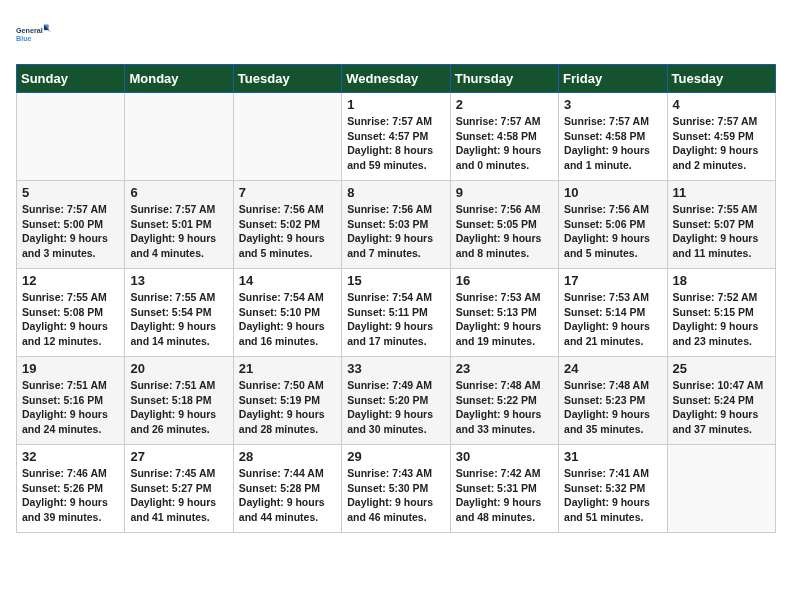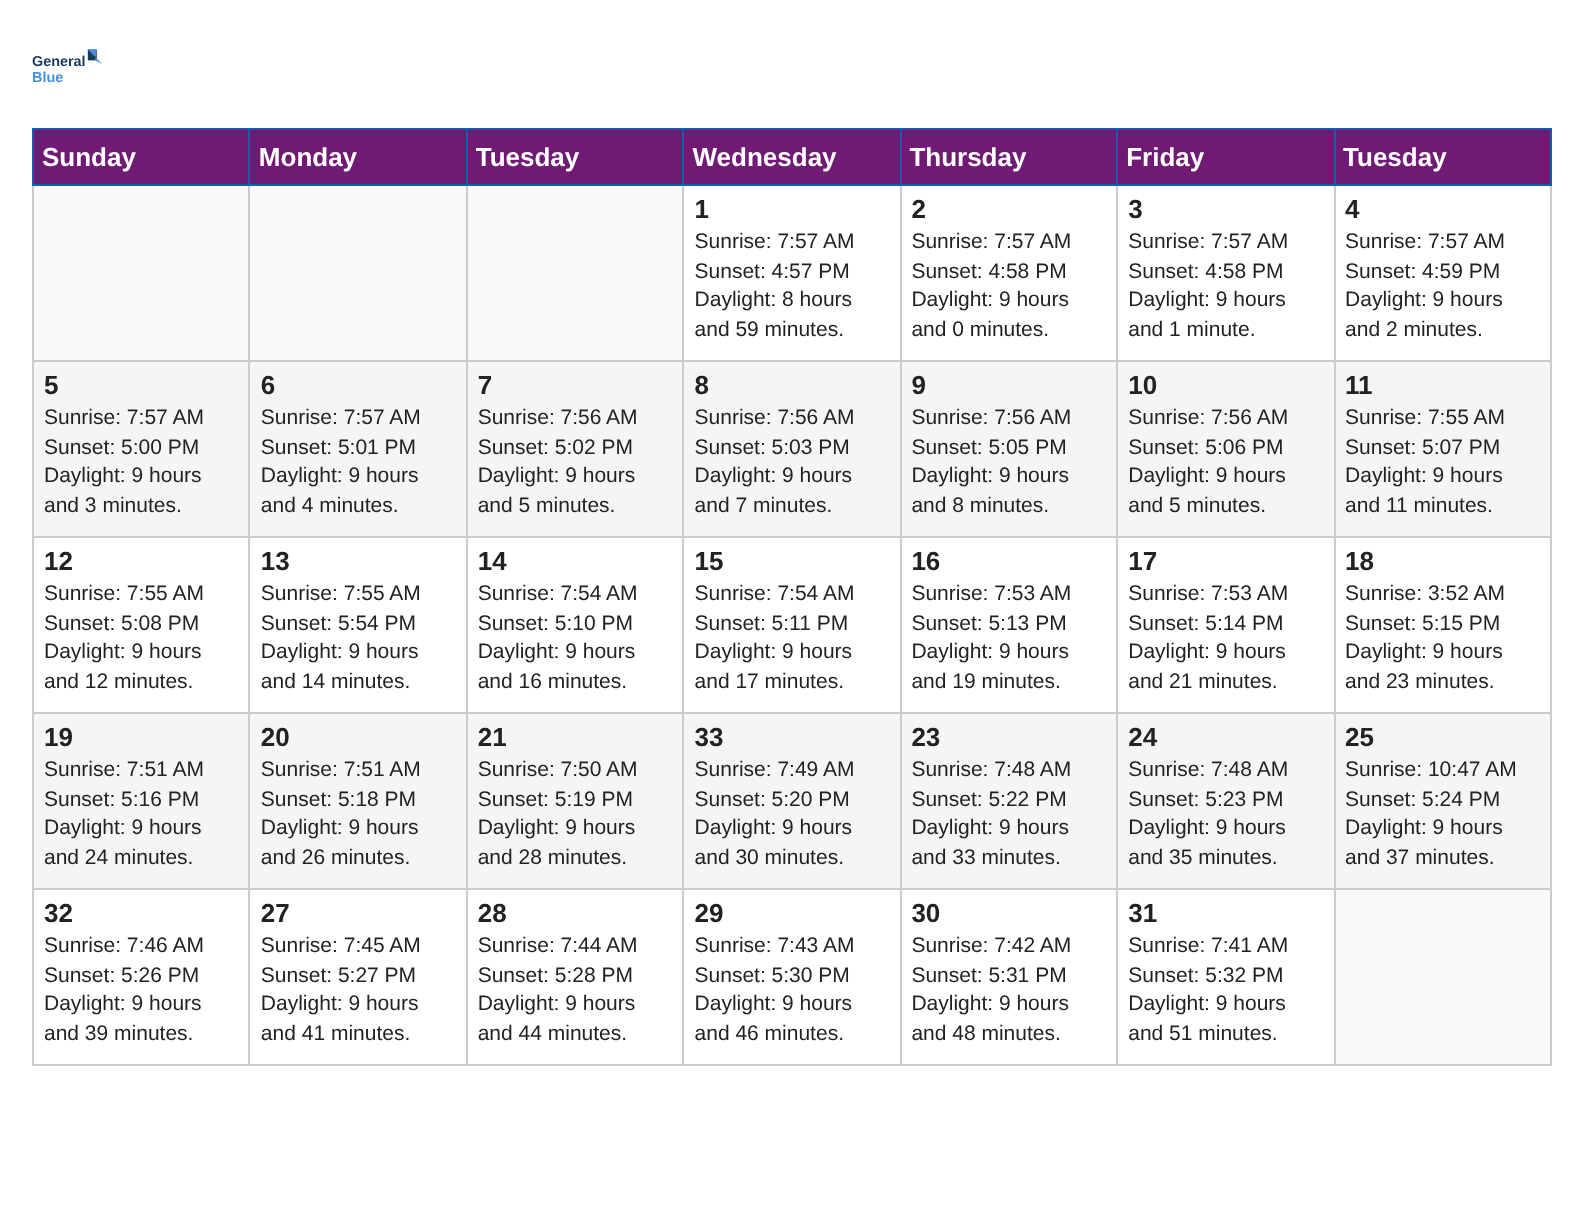--- a/index.html
+++ b/index.html
@@ -36,21 +36,21 @@
     .location {
       font-size: 14px;
       color: #444;
     }
     table {
       width: 100%;
       border-collapse: collapse;
       table-layout: fixed;
     }
     thead tr th {
-      background: #701a75;
+      background: #14532d;
       color: #fff;
       font-size: 13px;
       font-weight: bold;
       padding: 6px 4px;
       text-align: left;
       border: 1px solid #1a5aaa;
     }
     tbody tr td {
       border: 1px solid #ccc;
       vertical-align: top;
@@ -64,20 +64,21 @@
       background: #f5f5f5;
     }
     .day-number {
       font-weight: bold;
       font-size: 13px;
       margin-bottom: 2px;
       display: block;
     }
     .day-info {
       line-height: 1.4;
+      font-weight: bold;
     }
     .empty {
       background: #f9f9f9;
     }
   </style>
 </head>
 <body>
 
 <div class="header">
   <div class="logo">
@@ -179,21 +180,21 @@
         <td>
           <span class="day-number">16</span>
           <div class="day-info"><span>Sunrise: 7:53 AM</span><br><span>Sunset: 5:13 PM</span><br><span>Daylight: 9 hours</span><br><span>and 19 minutes.</span></div>
         </td>
         <td>
           <span class="day-number">17</span>
           <div class="day-info"><span>Sunrise: 7:53 AM</span><br><span>Sunset: 5:14 PM</span><br><span>Daylight: 9 hours</span><br><span>and 21 minutes.</span></div>
         </td>
         <td>
           <span class="day-number">18</span>
-          <div class="day-info"><span>Sunrise: 3:52 AM</span><br><span>Sunset: 5:15 PM</span><br><span>Daylight: 9 hours</span><br><span>and 23 minutes.</span></div>
+          <div class="day-info"><span>Sunrise: 7:52 AM</span><br><span>Sunset: 5:15 PM</span><br><span>Daylight: 9 hours</span><br><span>and 23 minutes.</span></div>
         </td>
       </tr>
       <tr>
         <td>
           <span class="day-number">19</span>
           <div class="day-info"><span>Sunrise: 7:51 AM</span><br><span>Sunset: 5:16 PM</span><br><span>Daylight: 9 hours</span><br><span>and 24 minutes.</span></div>
         </td>
         <td>
           <span class="day-number">20</span>
           <div class="day-info"><span>Sunrise: 7:51 AM</span><br><span>Sunset: 5:18 PM</span><br><span>Daylight: 9 hours</span><br><span>and 26 minutes.</span></div>

